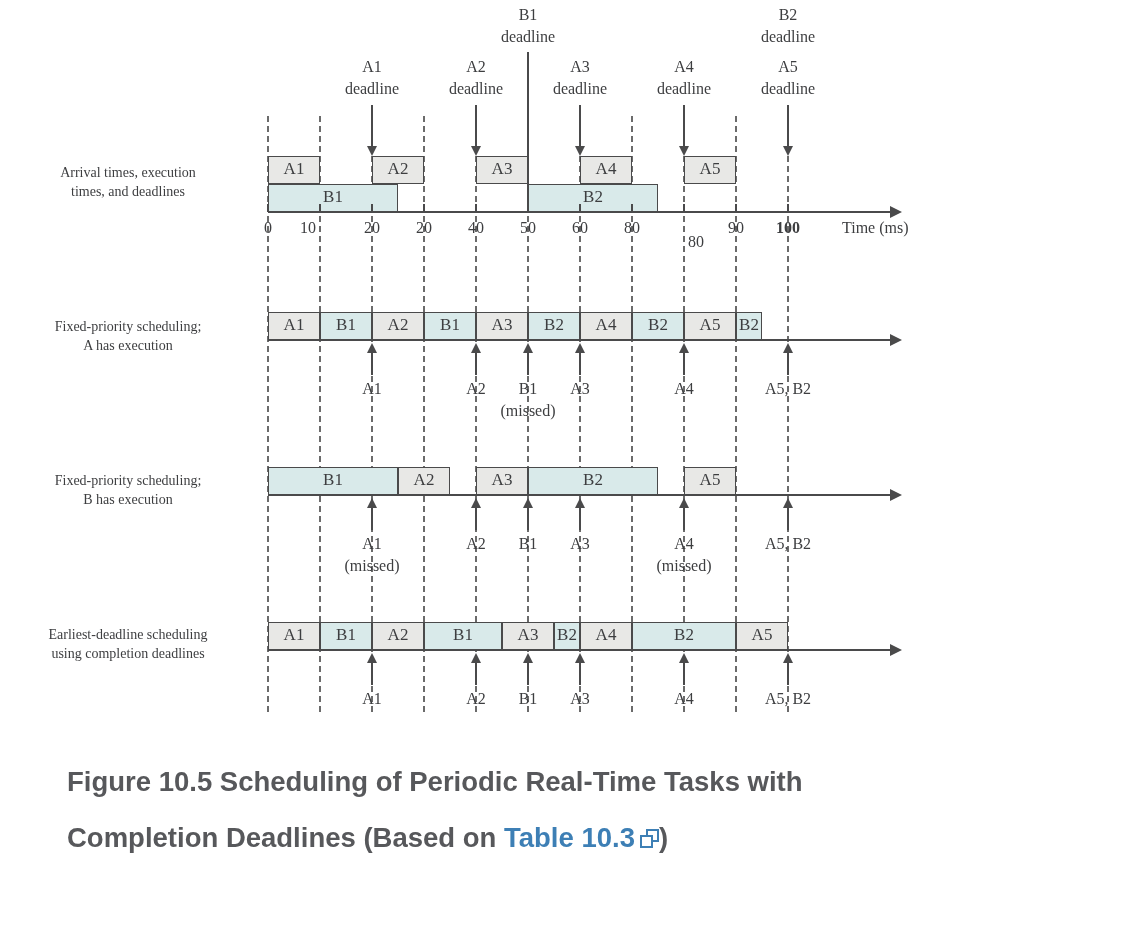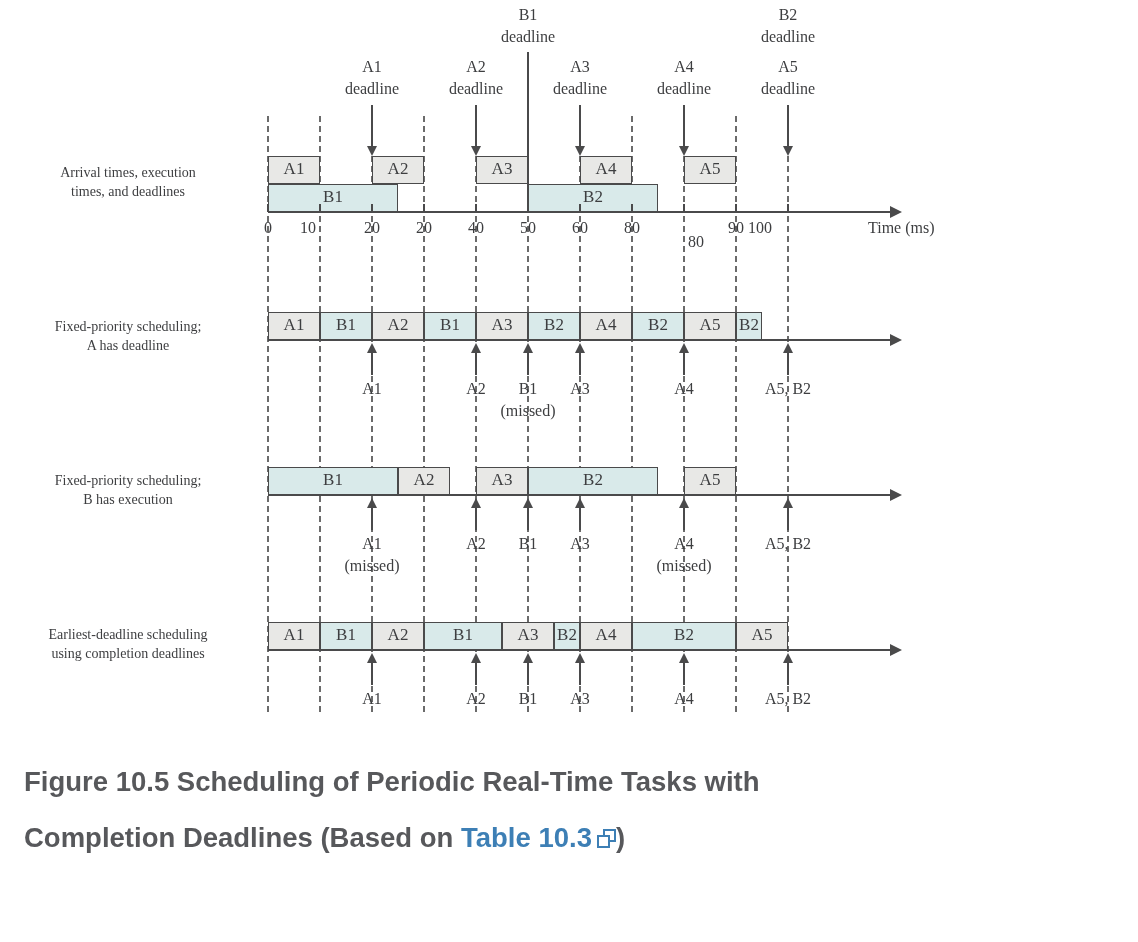--- a/index.html
+++ b/index.html
@@ -21,21 +21,21 @@
   .boxB{background:var(--task-b-fill,#d9eaea);}
   .dl-label{position:absolute;width:130px;text-align:center;font-size:16px;line-height:22px;z-index:3;}
   .row-label{position:absolute;width:252px;text-align:center;font-size:14px;line-height:19px;z-index:3;}
   .tickmark{position:absolute;width:2px;height:8px;background:var(--line,#4a4a4b);z-index:2;}
   .ticklabel{position:absolute;width:40px;text-align:center;font-size:16px;z-index:3;}
   .time-label{position:absolute;font-size:16px;z-index:3;}
   .cp-label{position:absolute;width:120px;text-align:center;font-size:16px;z-index:3;}
   .caption{position:absolute;left:24px;top:764px;width:1080px;
     font-family:"Liberation Sans","DejaVu Sans",sans-serif;font-weight:bold;
     font-size:27.5px;color:var(--caption-text,#57585b);}
-  .caption-line{line-height:36px;margin-bottom:20px;}
+  .caption-line{line-height:36px;margin-bottom:20px;margin-left:43px;}
   .caption a{color:var(--link,#3d7fb5);text-decoration:none;}
   .ext-icon{position:relative;display:inline-block;width:20px;height:20px;margin-left:4px;top:2px;}
   .ext-icon::before{content:"";position:absolute;right:0;top:0;width:9px;height:9px;
     border:2.5px solid var(--link,#3d7fb5);}
   .ext-icon::after{content:"";position:absolute;left:1px;top:6px;width:9px;height:9px;
     border:2.5px solid var(--link,#3d7fb5);background:#fff;}
 </style>
 </head>
 <body>
 
@@ -117,25 +117,25 @@
     <div class="ticklabel" style="left: 508px; top: 219px;">50</div>
     <div class="tickmark" style="left: 579px; top: 204px;"></div>
     <div class="ticklabel" style="left: 560px; top: 219px;">60</div>
     <div class="tickmark" style="left: 631px; top: 204px;"></div>
     <div class="ticklabel" style="left: 612px; top: 219px;">80</div>
     <div class="tickmark" style="left: 683px; top: 204px;"></div>
     <div class="ticklabel" style="left: 664px; top: 233px; text-align: right;">80</div>
     <div class="tickmark" style="left: 735px; top: 204px;"></div>
     <div class="ticklabel" style="left: 716px; top: 219px;">90</div>
     <div class="tickmark" style="left: 787px; top: 204px;"></div>
-    <div class="ticklabel" style="left: 740px; top: 219px;">100</div>
-    <div class="time-label" style="left: 842px; top: 219px; margin-left: 26px;">Time (ms)</div>
+    <div class="ticklabel" style="left: 768px; top: 219px; font-weight: bold;">100</div>
+    <div class="time-label" style="left: 842px; top: 219px;">Time (ms)</div>
     <div class="row-label" style="left: 2px; top: 317px;">
       <div>Fixed-priority scheduling;</div>
-      <div>A has deadline</div>
+      <div>A has execution</div>
     </div>
     <div class="axis" style="left: 268px; top: 339px; width: 632px;"></div>
     <div class="head-right" style="left: 890px; top: 334px;"></div>
     <div class="box boxA" style="left: 268px; top: 312px; width: 52px;">A1</div>
     <div class="box boxB" style="left: 320px; top: 312px; width: 52px;">B1</div>
     <div class="box boxA" style="left: 372px; top: 312px; width: 52px;">A2</div>
     <div class="box boxB" style="left: 424px; top: 312px; width: 52px;">B1</div>
     <div class="box boxA" style="left: 476px; top: 312px; width: 52px;">A3</div>
     <div class="box boxB" style="left: 528px; top: 312px; width: 52px;">B2</div>
     <div class="box boxA" style="left: 580px; top: 312px; width: 52px;">A4</div>

